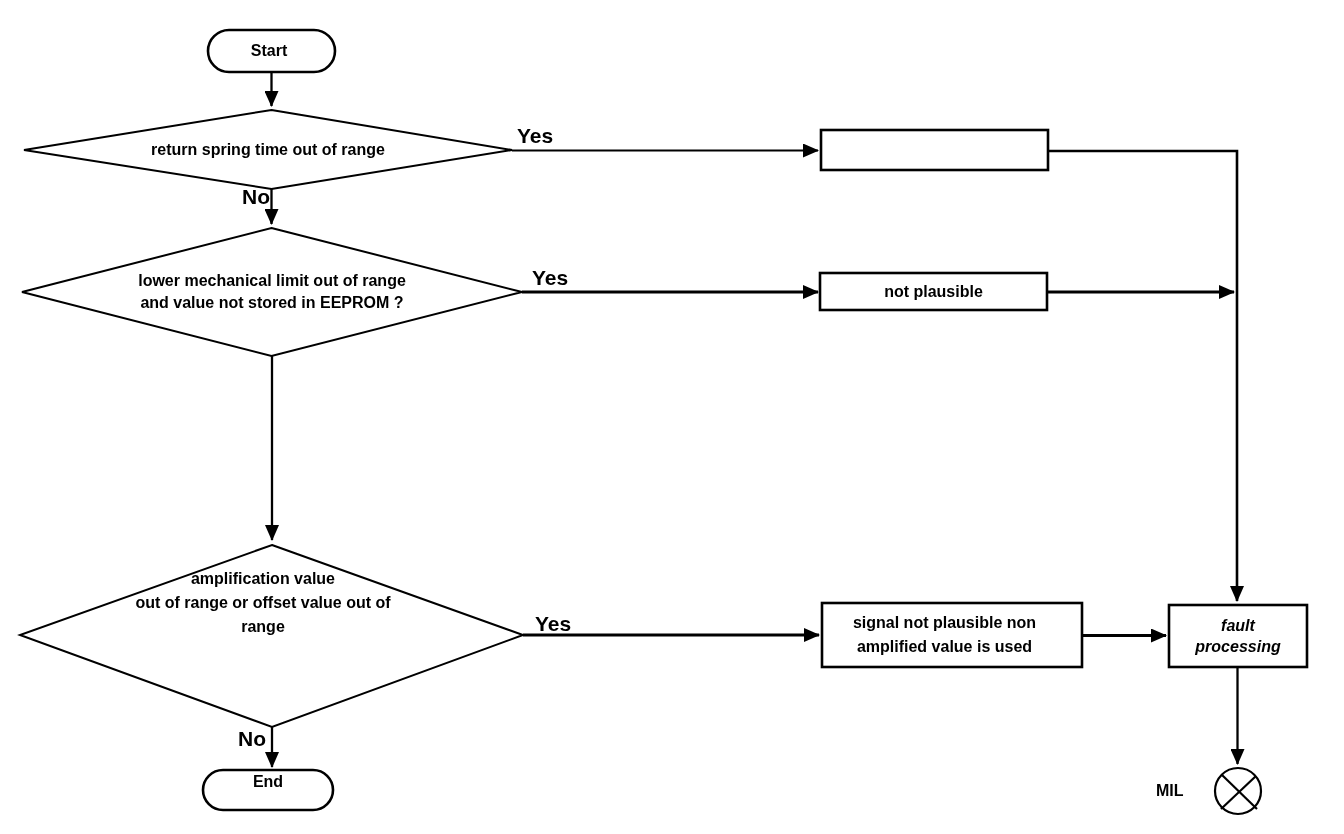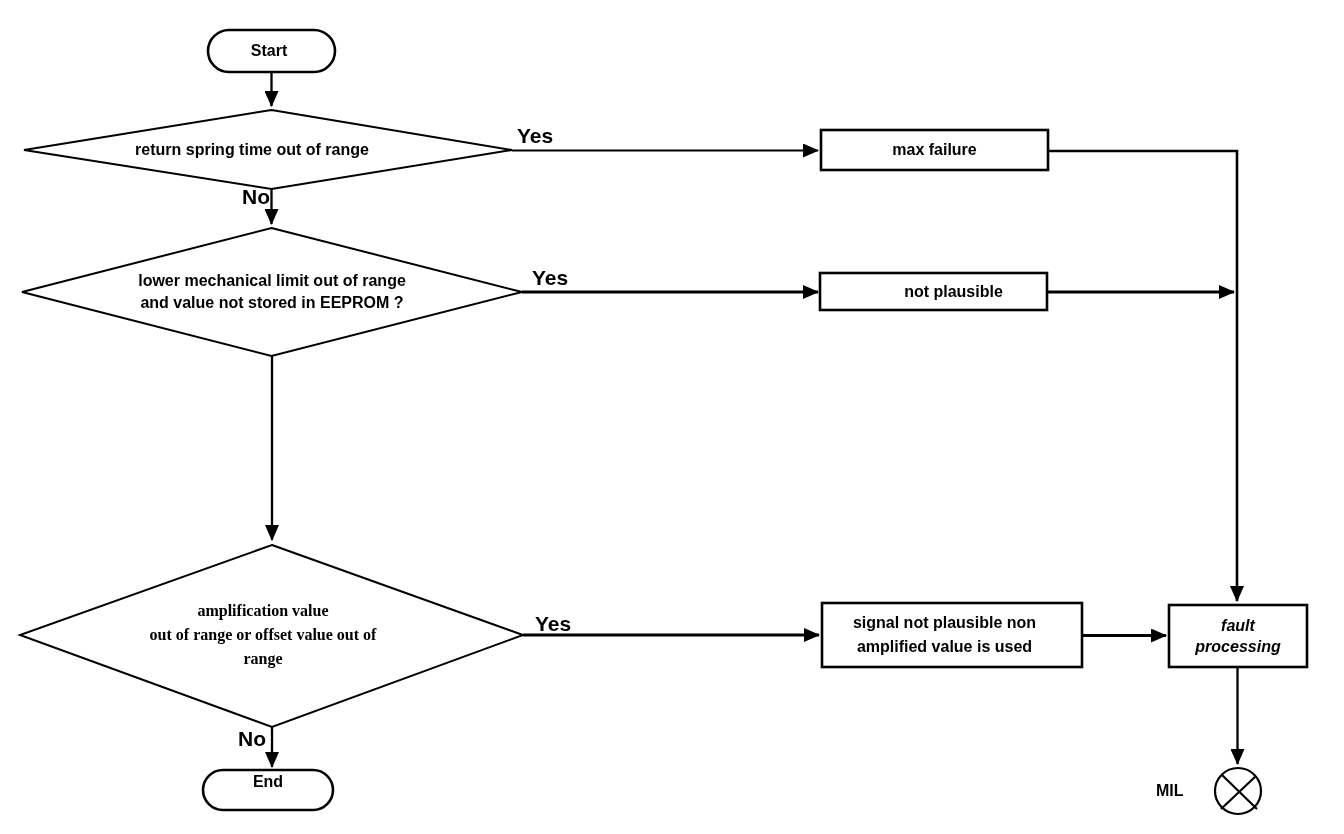--- a/index.html
+++ b/index.html
@@ -96,32 +96,31 @@
 
     <g>
       <circle cx="1238" cy="791" r="23" fill="#ffffff" stroke="#000000" stroke-width="2.2"></circle>
       <line x1="1222" y1="775" x2="1257" y2="809" stroke="#000000" stroke-width="2.2"></line>
       <line x1="1256" y1="776" x2="1221" y2="809" stroke="#000000" stroke-width="2.2"></line>
     </g>
   </svg>
 
   <div class="lbl" style="left:208px; top:30px; width:122px; height:42px;">Start</div>
 
-  <div class="lbl" style="left:8px; top:112px; width:488px; height:76px;">return spring time out of range</div>
+  <div class="lbl" style="left:24px; top:112px; width:488px; height:76px;">return spring time out of range</div>
 
   <div class="lbl" style="left:22px; top:230px; width:500px; height:124px;">lower mechanical limit out of range
 and value not stored in EEPROM ?</div>
 
-  <div class="lbl lbl-d3" style="left:20px; top:547px; width:486px; height:176px;font-family:Liberation Serif, serif;">amplification value
+  <div class="lbl lbl-d3" style="left:20px; top:515px; width:486px; height:176px;">amplification value
 out of range or offset value out of
 range</div>
 
-  <div class="lbl" style="left:821px; top:130px; width:227px; height:40px;">max failure</div>
 
-  <div class="lbl" style="left:840px; top:273px; width:227px; height:37px;">not plausible</div>
+  <div class="lbl" style="left:820px; top:273px; width:227px; height:37px;">not plausible</div>
 
   <div class="lbl lbl-signal" style="left:822px; top:603px; width:245px; height:64px;">signal not plausible non
 amplified value is used</div>
 
   <div class="lbl lbl-fault" style="left:1169px; top:605px; width:138px; height:62px;">fault
 processing</div>
 
   <div class="lbl" style="left:203px; top:770px; width:130px; height:24px;border-radius:10px;">End</div>
 
   <div class="lbl-mil" style="left:1156px; top:781px;">MIL</div>

